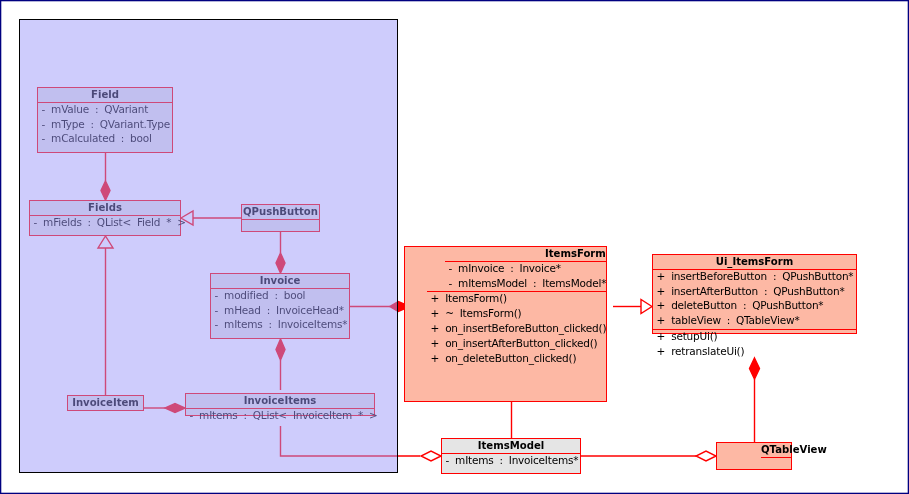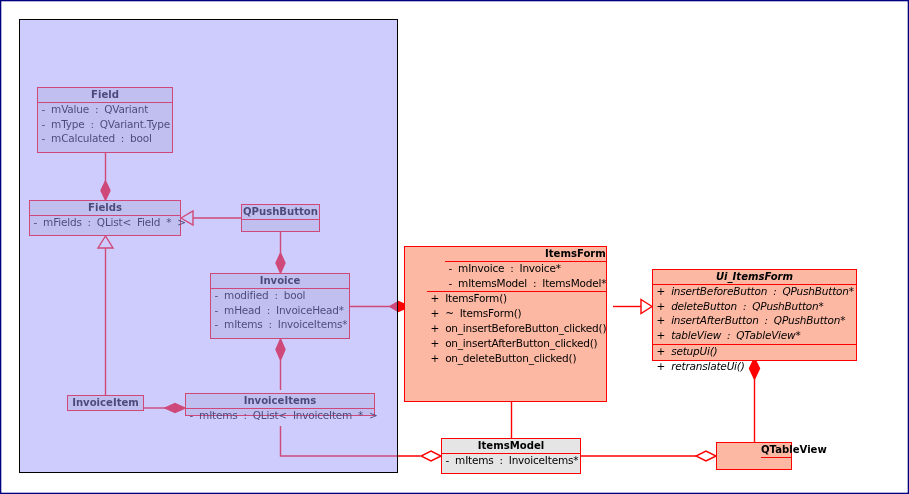--- a/index.html
+++ b/index.html
@@ -123,26 +123,26 @@
     </div>
     <div class="sec">
       <div class="row">+ ItemsForm()</div>
       <div class="row">+ ~ ItemsForm()</div>
       <div class="row">+ on_insertBeforeButton_clicked()</div>
       <div class="row">+ on_insertAfterButton_clicked()</div>
       <div class="row">+ on_deleteButton_clicked()</div>
     </div>
   </div>
 
-  <div class="node" style="left:652px;top:269px;width:205px;height:92px;font-style:italic;">
+  <div class="node" style="left:652px;top:254px;width:205px;height:80px;">
     <div class="hdr">Ui_ItemsForm</div>
     <div class="sec">
       <div class="row">+ insertBeforeButton : QPushButton*</div>
+      <div class="row">+ insertAfterButton : QPushButton*</div>
       <div class="row">+ deleteButton : QPushButton*</div>
-      <div class="row">+ insertAfterButton : QPushButton*</div>
       <div class="row">+ tableView : QTableView*</div>
     </div>
     <div class="sec">
       <div class="row">+ setupUi()</div>
       <div class="row">+ retranslateUi()</div>
     </div>
   </div>
 
   <div class="node cyan" style="left:441px;top:438px;width:140px;height:36px;">
     <div class="hdr">ItemsModel</div>

